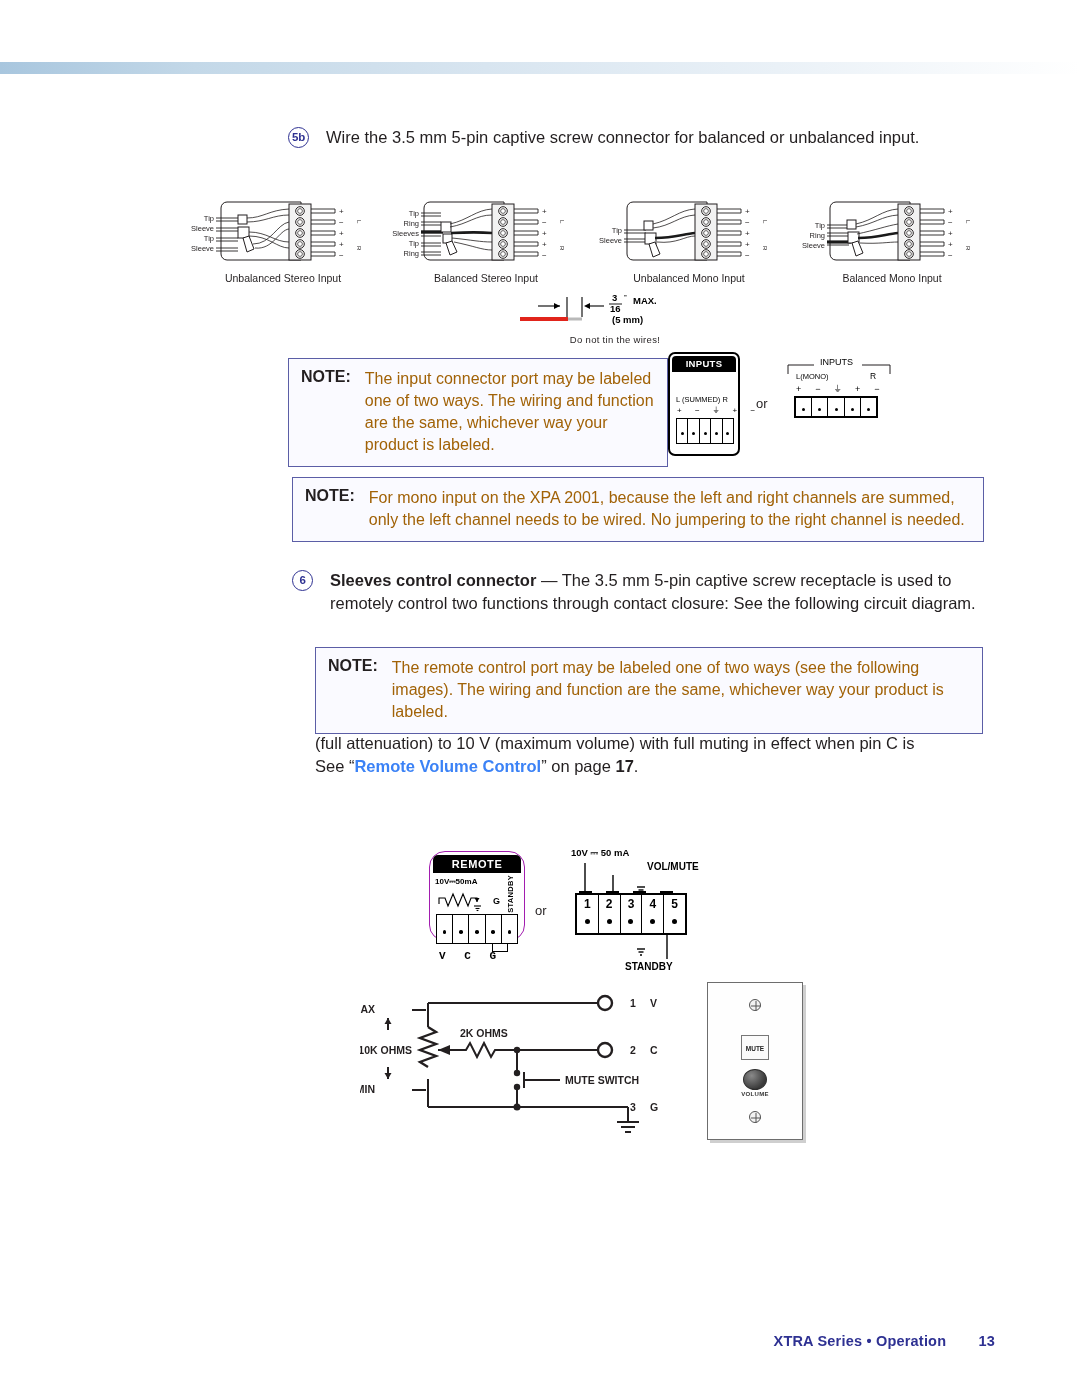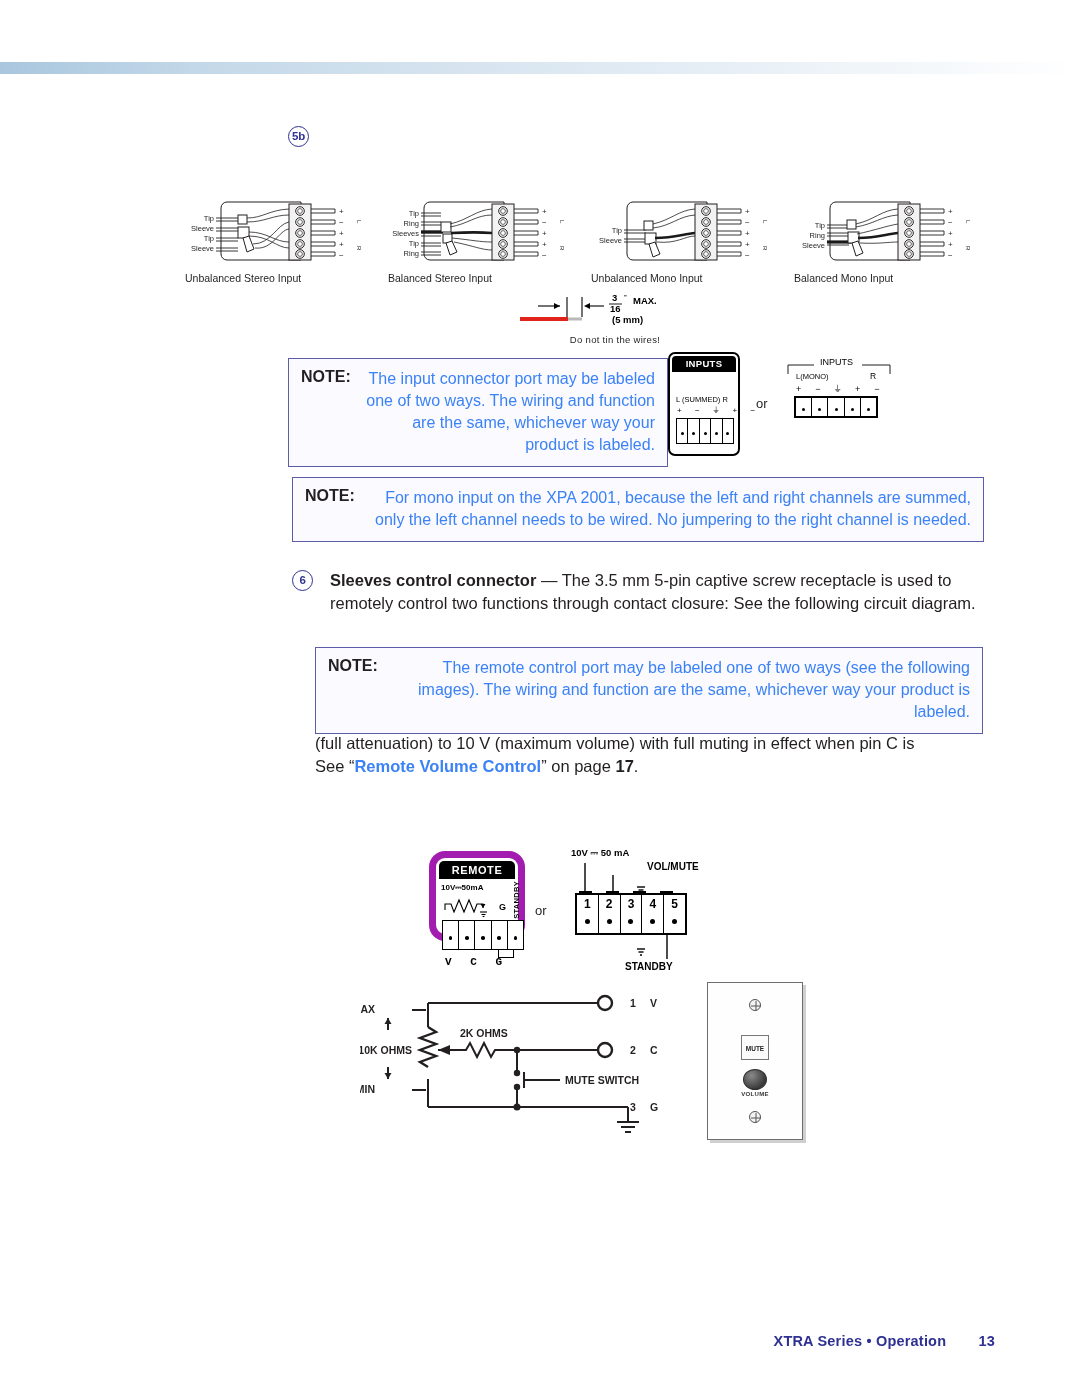--- a/index.html
+++ b/index.html
@@ -30,39 +30,39 @@
     letter-spacing:-0.3px;
   }
   .sec-title{ font-size:16.5px; font-weight:bold; line-height:22px; color:#231f20; }
   .sec-body{ font-size:16.5px; line-height:22.5px; margin-top:1px; }
 
   
   .conn-row{ position:absolute; left:185px; top:196px; width:810px; height:90px; }
   .conn-fig{ position:absolute; top:0; width:196px; height:88px; }
   .conn-caption{
     position:absolute; bottom:0; left:0; width:100%;
-    font-size:10.5px; color:#231f20;
+    text-align:center; font-size:10.5px; color:#231f20;
   }
   .conn-art{ position:absolute; left:0; top:0; width:196px; height:70px; }
 
   
   .strip{ position:absolute; left:520px; top:292px; width:190px; height:56px; }
   .strip-note{ position:absolute; left:0; top:42px; width:190px; text-align:center;
                font-size:9.5px; letter-spacing:.3px; color:#231f20; }
 
   
   .note{
     position:absolute;
     border:1.6px solid #5b5ea6;
     background:#fafaff;
     padding:9px 12px 10px 12px;
   }
-  .note-inner{ display:flex;text-align:right; }
+  .note-inner{ display:flex; }
   .note-lbl{ font-size:16px; font-weight:bold; flex:0 0 auto; margin-right:14px; color:#231f20; }
-  .note-txt{ font-size:16px; line-height:22px; color:#3b82f6; }
+  .note-txt{ font-size:16px; line-height:22px; color:#a16207; }
 
   .note1{ left:288px; top:358px; width:380px; }
   .note2{ left:292px; top:477px; width:692px; }
   .note3{ left:315px; top:647px; width:668px; }
 
   
   .inputs-grp{ position:absolute; left:668px; top:352px; width:230px; height:108px; }
   .panel-a{
     position:absolute; left:0; top:0; width:72px; height:104px;
     border:2px solid #000; border-radius:7px; background:#fff;
@@ -90,21 +90,21 @@
   
   .sec6{ position:absolute; left:292px; top:568px; width:700px; }
   .para{ position:absolute; left:315px; top:732px; width:672px;
          font-size:16.5px; line-height:22.5px; }
   .link{ color:#3b82f6; font-weight:bold; }
 
   
   .remote-grp{ position:absolute; left:425px; top:845px; width:290px; height:130px; }
   .remote-panel{
     position:absolute; left:4px; top:6px; width:96px; height:90px;
-    border:7px solid #a21caf; border-radius:16px; background:#fff;
+    border:1px solid #a21caf; border-radius:16px; background:#fff;
   }
   .remote-hdr{
     position:absolute; left:3px; top:3px; right:3px; height:18px;
     background:#000; color:#fff; font-size:11px; font-weight:bold;
     text-align:center; line-height:18px; letter-spacing:.6px; border-radius:5px 5px 0 0;
   }
   .vert-standby{
     position:absolute; font-size:7.5px; font-weight:bold; letter-spacing:.3px;
     writing-mode:vertical-rl; transform:rotate(180deg); color:#000;
   }
@@ -155,20 +155,21 @@
 </head>
 <body>
 
 <div class="page">
 
   <div class="top-bar"></div>
 
   <div class="sec5b">
     <div class="sec-head">
       <span class="numcircle">5b</span>
+      <div class="sec-body">Wire the 3.5 mm 5-pin captive screw connector for balanced or unbalanced input.</div>
     </div>
   </div>
 
   <div class="conn-row">
 
     <div class="conn-fig" style="left:0px;">
       <div class="conn-art">
         <svg width="196" height="70" viewBox="0 0 196 70">
           <g stroke="#231f20" fill="none" stroke-width="1">
             <path d="M42 6 h74 v58 h-74 a6 6 0 0 1 -6 -6 v-46 a6 6 0 0 1 6 -6 z" fill="#fff"></path>

